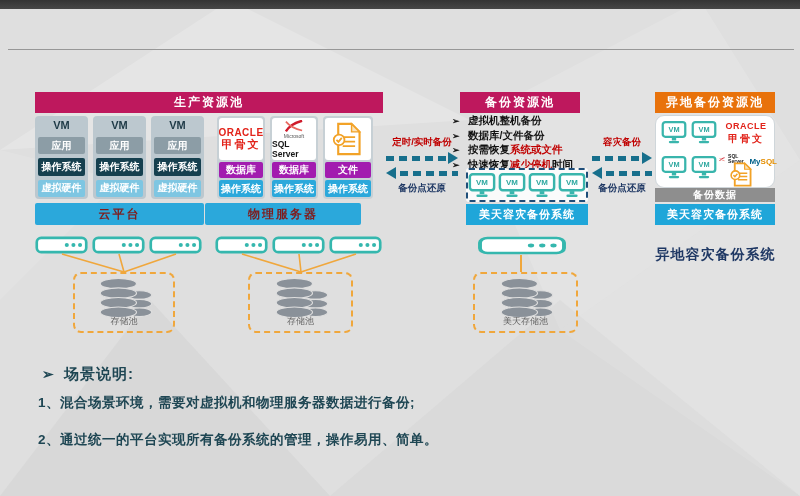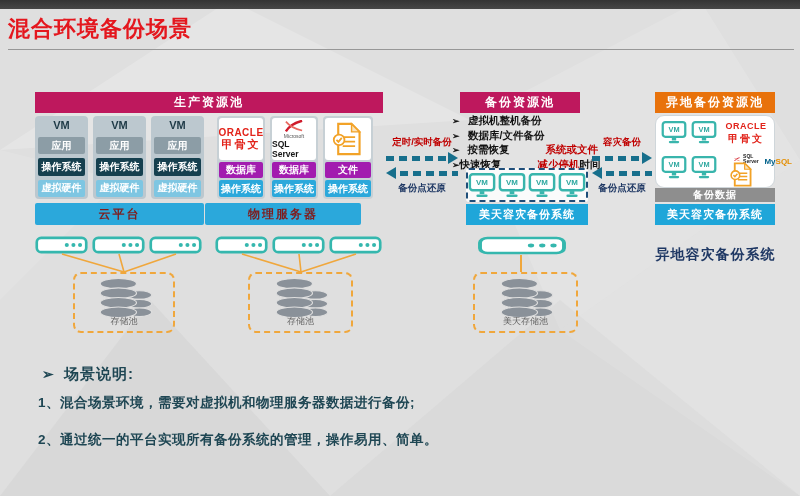--- a/index.html
+++ b/index.html
@@ -50,21 +50,21 @@
 
   .oracle-en { color:#E2231A; font-weight:bold; font-size:10px; letter-spacing:.5px; line-height:11px; }
   .oracle-cn { color:#E2231A; font-weight:bold; font-size:11px; letter-spacing:2px; line-height:13px; }
   .ms-word { font-size:5px; color:#555; line-height:6px; }
   .sqlsrv-word { font-size:8.5px; font-weight:bold; color:#161616; line-height:10px; }
 
   
   .bullet { position:absolute; left:0; width:146px; height:14px; font-size:10.5px; font-weight:bold;
     color:#111; white-space:nowrap; display:flex; align-items:center; }
   .bullet .mk { width:16px; font-size:9px; color:#111; }
-  .red { color:#C00000;margin-left:36px; }
+  .red { color:#C00000; }
 
   .dash-vmbox { border:2px dashed #1F4E79; border-radius:3px; background:rgba(255,255,255,.85);
     display:flex; align-items:flex-start; justify-content:center; gap:2px; padding-top:2px; }
 
   
   .flowlabel { position:absolute; left:0; right:0; text-align:center; font-size:9.5px; font-weight:bold;
     white-space:nowrap; }
   .redlab { color:#C00000; }
   .navylab { color:#1F3864; }
   .arr { position:absolute; left:0; right:0; height:13px; }
@@ -103,21 +103,20 @@
   <svg class="abs" style="left:0;top:0" width="800" height="496">
     <polygon points="0,150 230,0 470,120" fill="#ffffff" opacity="0.20"></polygon>
     <polygon points="470,120 700,0 800,160 560,330" fill="#ffffff" opacity="0.14"></polygon>
     <polygon points="0,300 120,180 0,150" fill="#ffffff" opacity="0.12"></polygon>
     <polygon points="0,496 150,300 330,496" fill="#BFBFBF" opacity="0.20"></polygon>
     <polygon points="330,496 560,300 800,496" fill="#BFBFBF" opacity="0.16"></polygon>
     <polygon points="560,330 800,160 800,496" fill="#ffffff" opacity="0.10"></polygon>
   </svg>
 
   <div class="abs topbar"></div>
-  <div class="abs title">混合环境备份场景</div>
   <div class="abs title-rule"></div>
 
   <div class="abs pool-header teal" style="left:35px;top:92px;width:348px;">生产资源池</div>
 
   <div class="abs vmcol" style="left:35px;">
     <div class="vm-title">VM</div>
     <div class="row app">应用</div>
     <div class="row os">操作系统</div>
     <div class="row hw">虚拟硬件</div>
   </div>
@@ -267,21 +266,21 @@
         <rect x="2" y="1.5" width="26" height="17" rx="3" fill="#fff" stroke="#39B5AC" stroke-width="2.6"></rect>
         <text x="15" y="13" font-size="8.5" font-weight="bold" fill="#2FA8A0" text-anchor="middle">VM</text>
         <rect x="12.5" y="19.5" width="5" height="3.2" fill="#39B5AC"></rect>
           <rect x="9" y="23.2" width="12" height="2.6" rx="1.3" fill="#39B5AC"></rect>
       </svg>
     </div>
     <div class="abs" style="left:62px;top:5px;width:56px;text-align:center;">
       <div class="oracle-en" style="font-size:9px;">ORACLE</div>
       <div class="oracle-cn" style="font-size:10px;">甲骨文</div>
     </div>
-    <div class="abs" style="left:78px;top:34px;width:58px;display:flex;align-items:center;justify-content:center;gap:3px;">
+    <div class="abs" style="left:63px;top:34px;width:58px;display:flex;align-items:center;justify-content:center;gap:3px;">
       <svg width="9" height="9" viewBox="0 0 24 16">
         <path d="M2 14 C7 6, 14 3, 22 1" stroke="#CF1B2B" stroke-width="3.5" fill="none"></path>
         <path d="M2 2 C7 8, 13 11, 22 13" stroke="#E8685F" stroke-width="2.5" fill="none"></path>
       </svg>
       <span class="mini-sqlsrv">SQL Server</span>
       <span><span class="mysql-my">My</span><span class="mysql-sql">SQL</span></span>
     </div>
     <svg class="abs" width="24" height="25" viewBox="0 0 36 38" style="left:74px;top:46px;">
       <path d="M7 2 h15 l9 9 v25 h-24 z" fill="#fff" stroke="#F2A227" stroke-width="2.8"></path>
       <path d="M22 2 l9 9 h-9 z" fill="#FBE3BC" stroke="#F2A227" stroke-width="1.8"></path>

